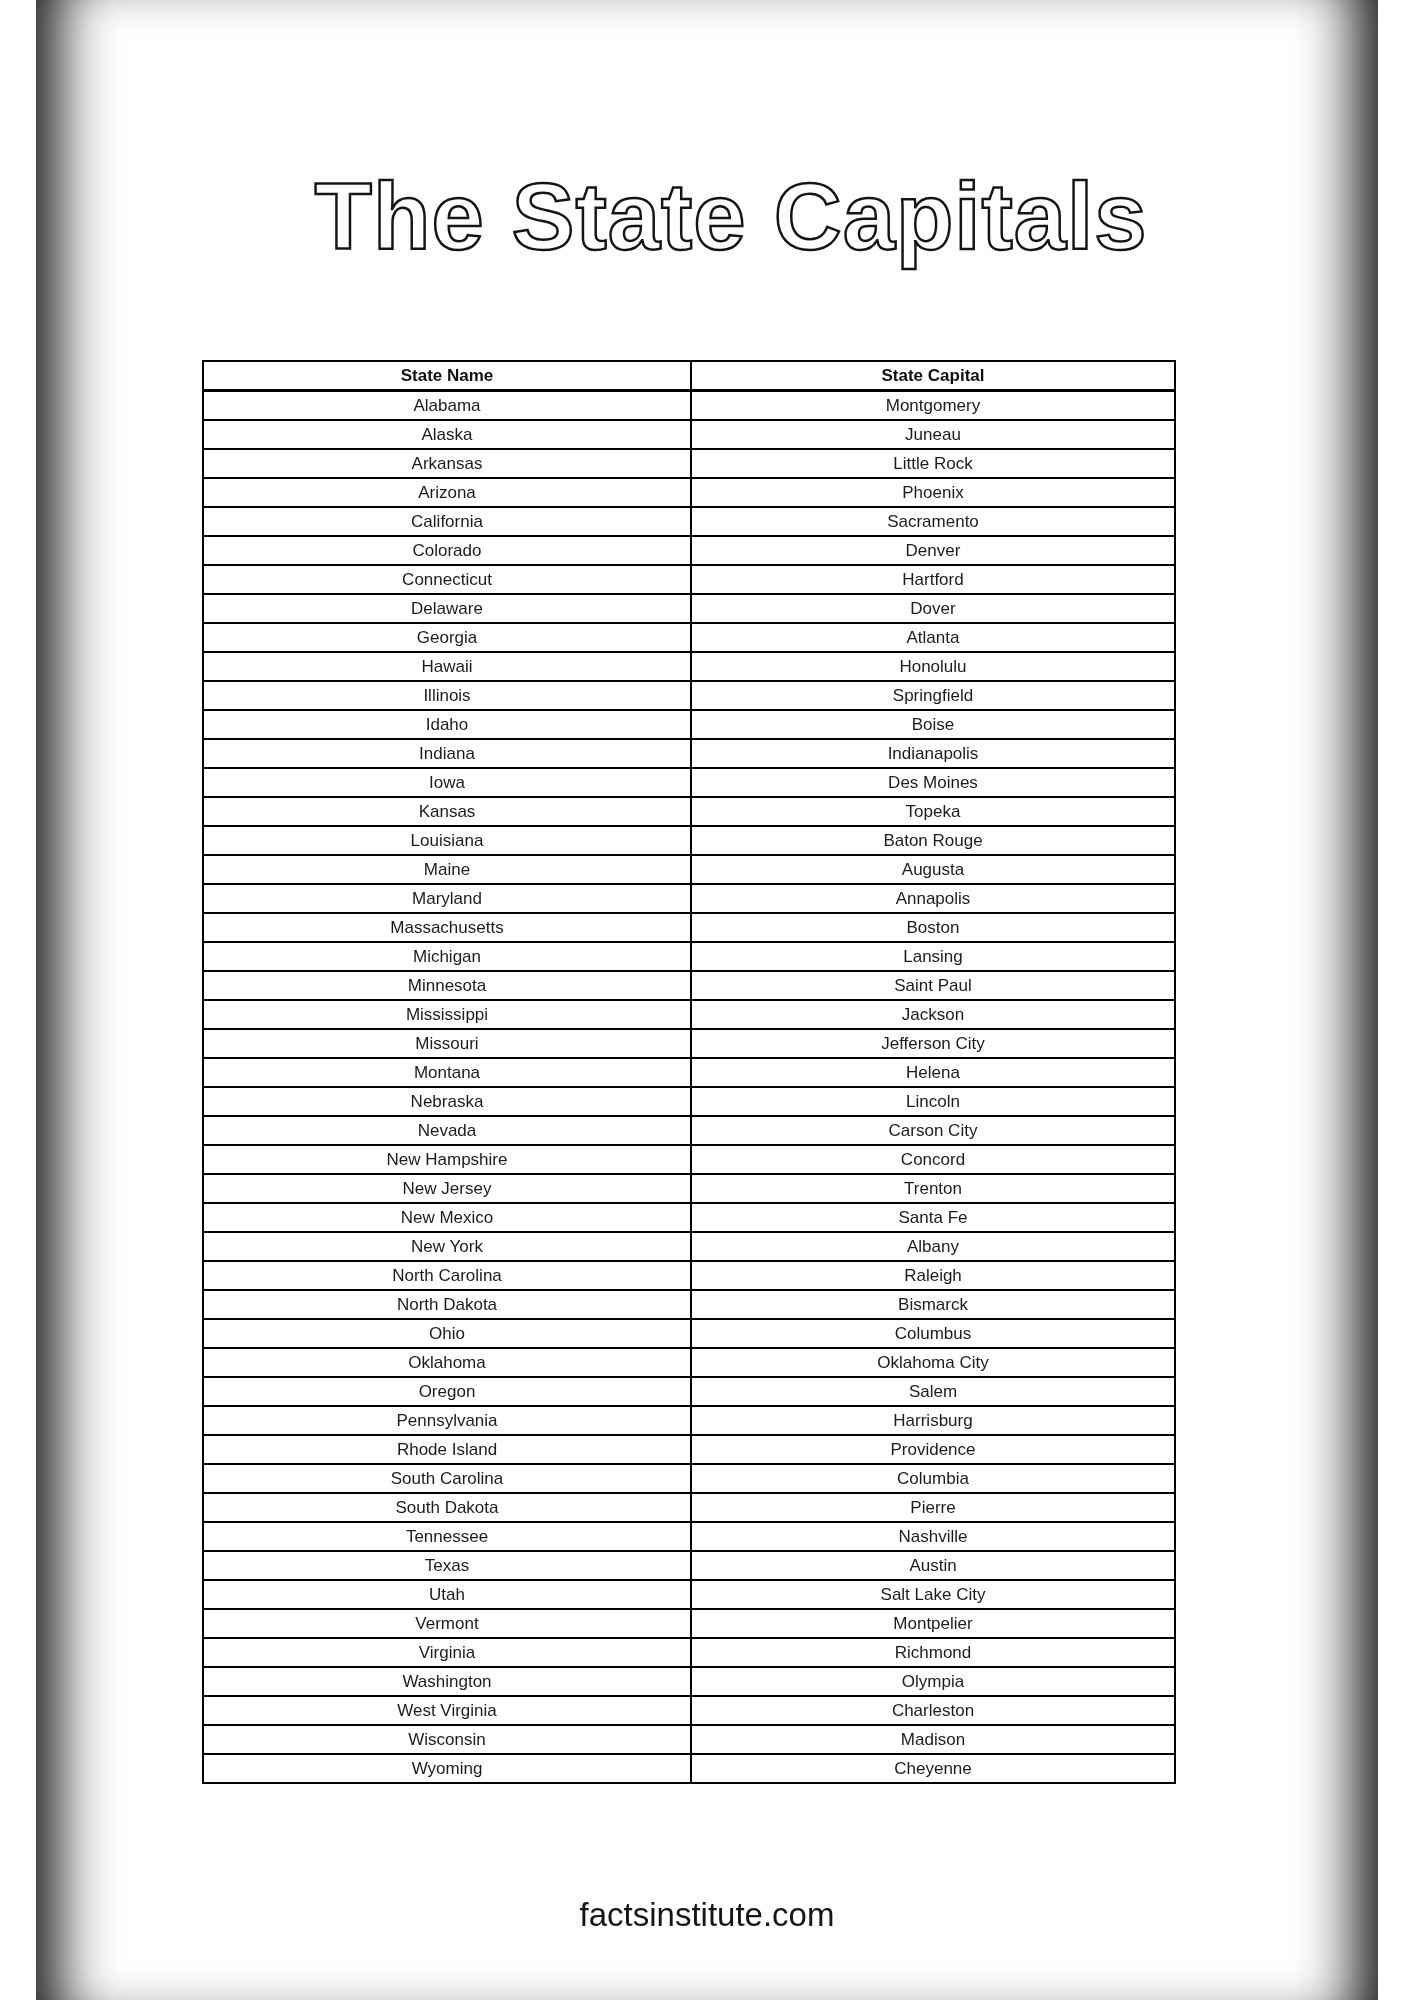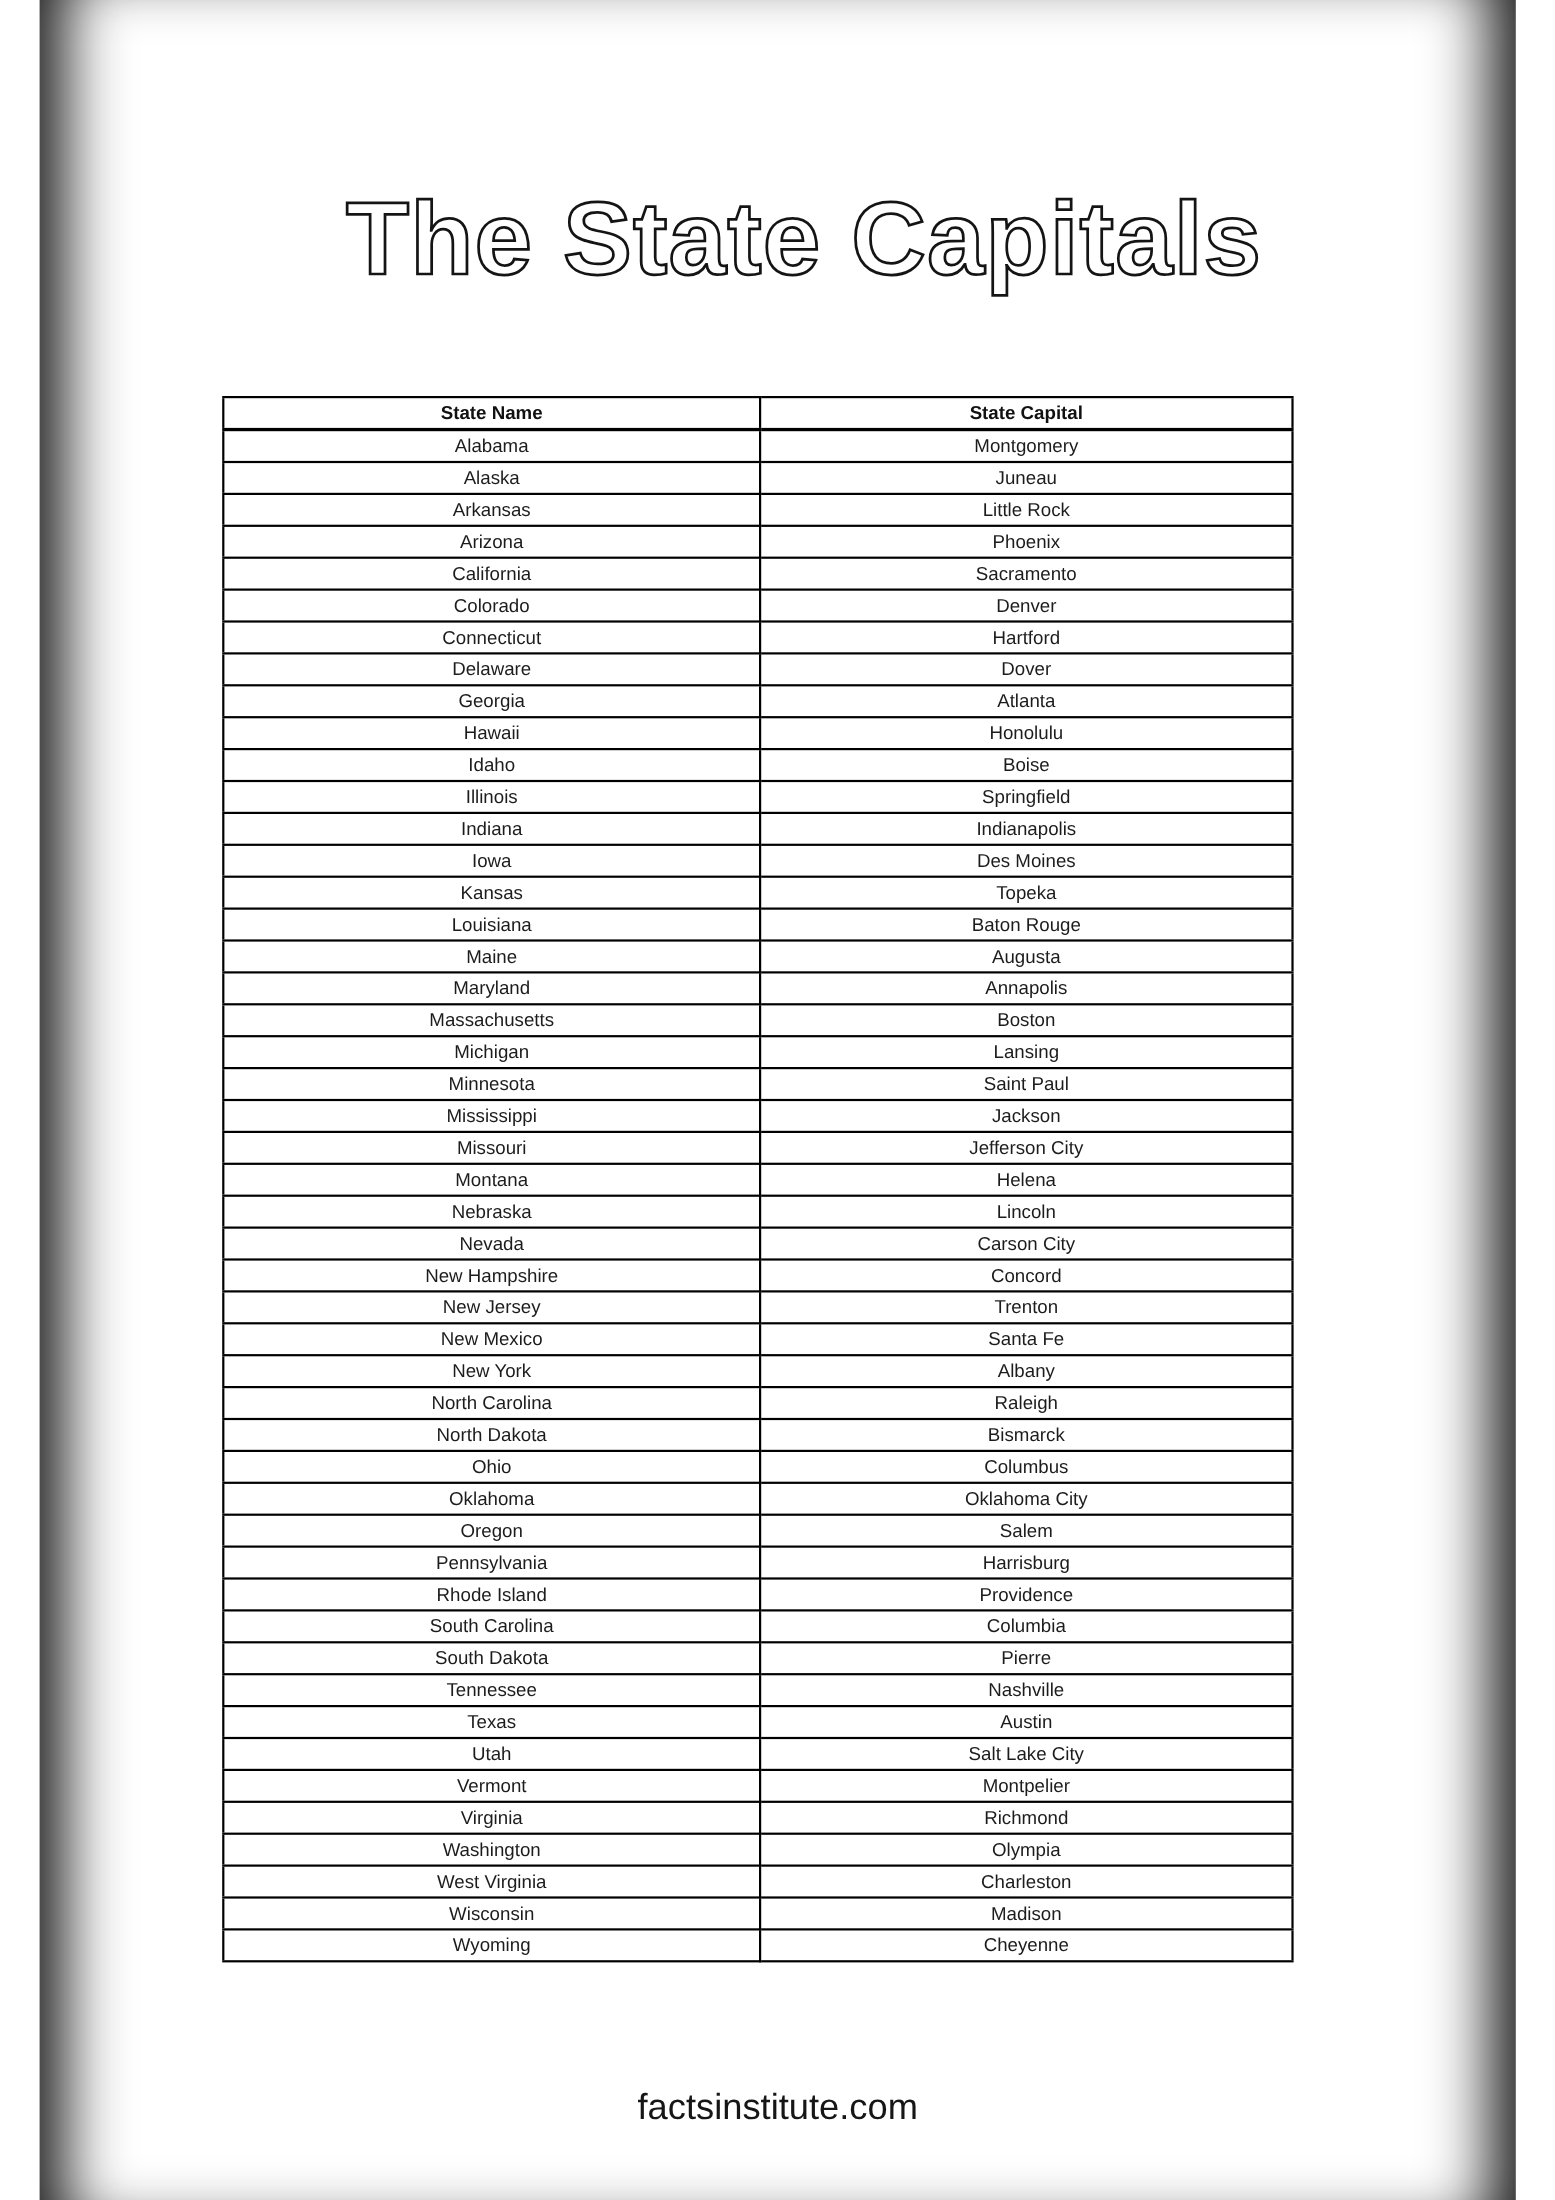--- a/index.html
+++ b/index.html
@@ -148,30 +148,30 @@
     <td>Georgia</td>
     <td>Atlanta</td>
   </tr>
 
   <tr>
     <td>Hawaii</td>
     <td>Honolulu</td>
   </tr>
 
   <tr>
+    <td>Illinois</td>
+    <td>Springfield</td>
+  </tr>
+
+  <tr>
     <td>Idaho</td>
     <td>Boise</td>
   </tr>
 
   <tr>
-    <td>Illinois</td>
-    <td>Springfield</td>
-  </tr>
-
-  <tr>
     <td>Indiana</td>
     <td>Indianapolis</td>
   </tr>
 
   <tr>
     <td>Iowa</td>
     <td>Des Moines</td>
   </tr>
 
   <tr>

